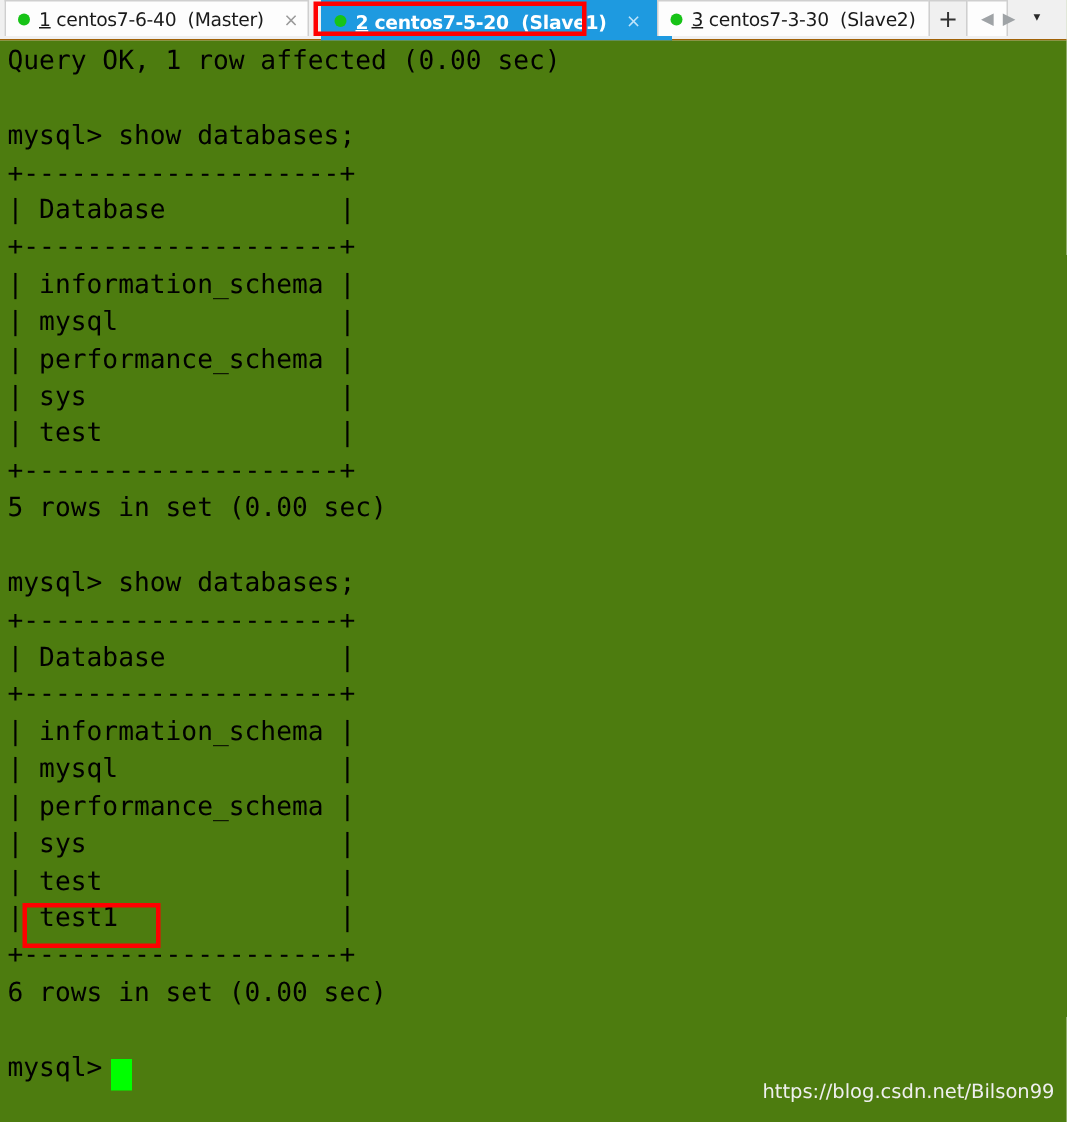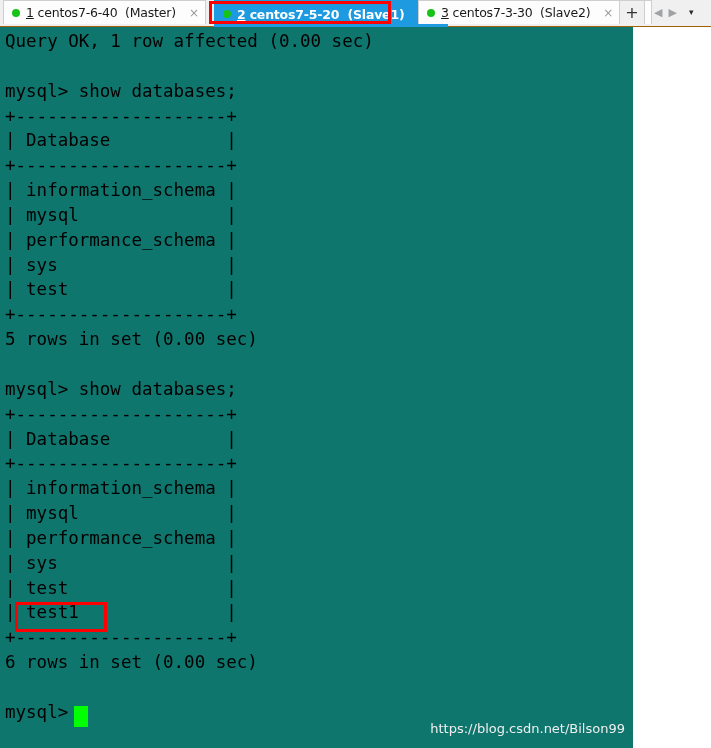--- a/index.html
+++ b/index.html
@@ -64,21 +64,21 @@
     font-size: 12px;
     color: #9a9a9a;
     margin-left: 10px;
     padding: 0 3px;
     line-height: 1;
   }
   .tab.active .closex { color: #bfe4fa; }
 
   #tab1 { left: 3px;   width: 203px; }
   #tab2 { left: 214px; width: 234px; }
-  #tab3 { left: 418px; width: 234px; }
+  #tab3 { left: 438px; width: 234px; }
 
   
   #tab-highlight {
     position: absolute;
     left: 209px; top: 1px;
     width: 182px; height: 23px;
     border: 3px solid #ff0000;
     box-sizing: border-box;
     pointer-events: none;
   }
@@ -111,23 +111,23 @@
   #navzone .chev {
     font-size: 9px;
     color: #2a2a2a;
     margin-left: 6px;
   }
 
   
   #terminal {
     position: absolute;
     left: 0; top: 27px;
-    width: 633px;
+    width: 711px;
     height: 721px;
-    background: #0f766e;
+    background: #4d7c0f;
     overflow: hidden;
   }
   #termtext {
     position: absolute;
     left: 5px;
     top: 2px;
     margin: 0;
     font-family: "DejaVu Sans Mono", monospace;
     font-size: 17.5px;
     line-height: 24.85px;

